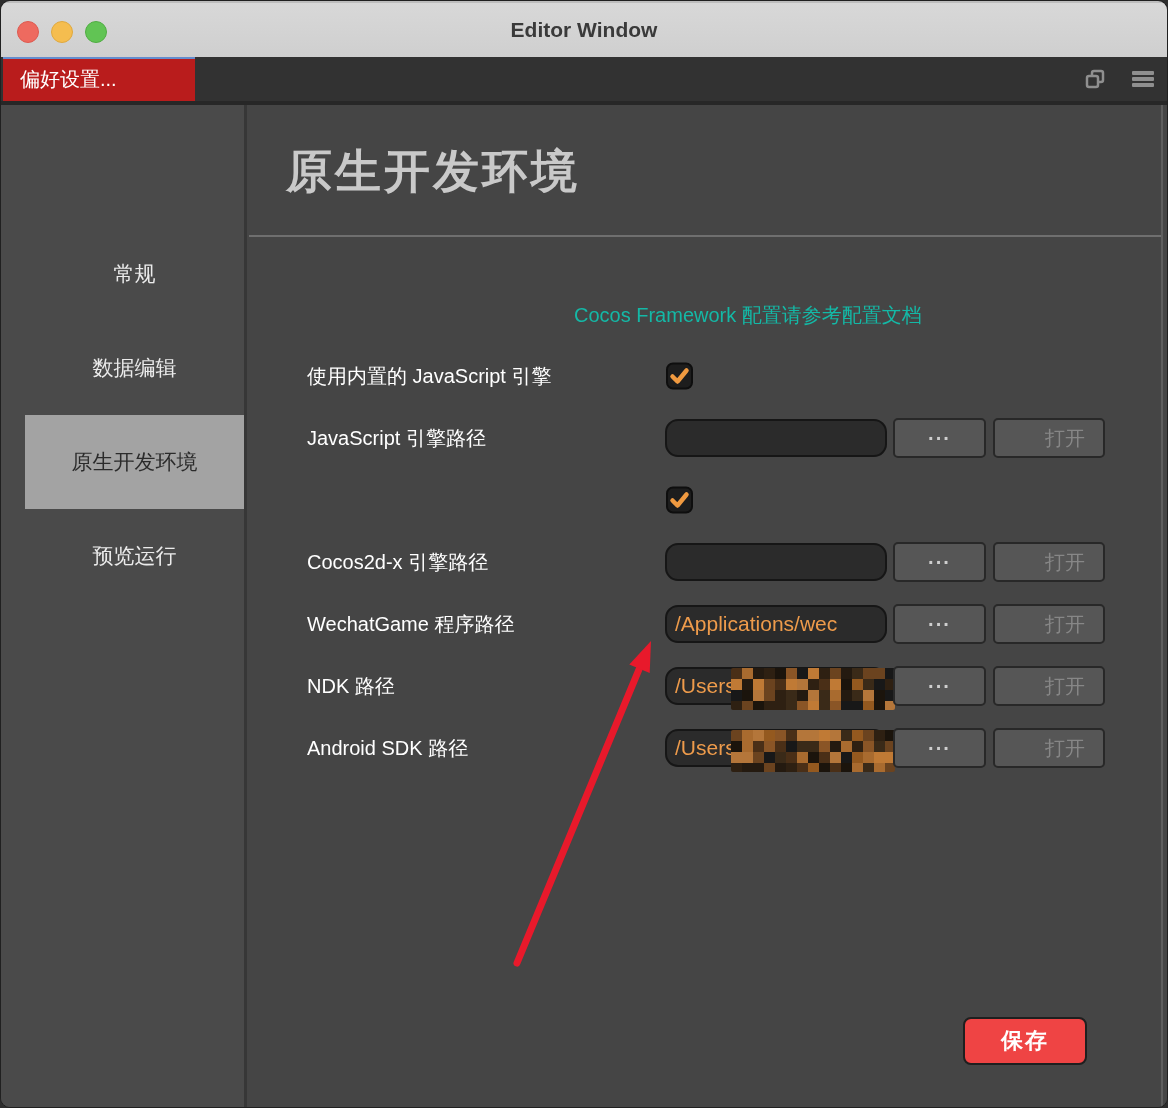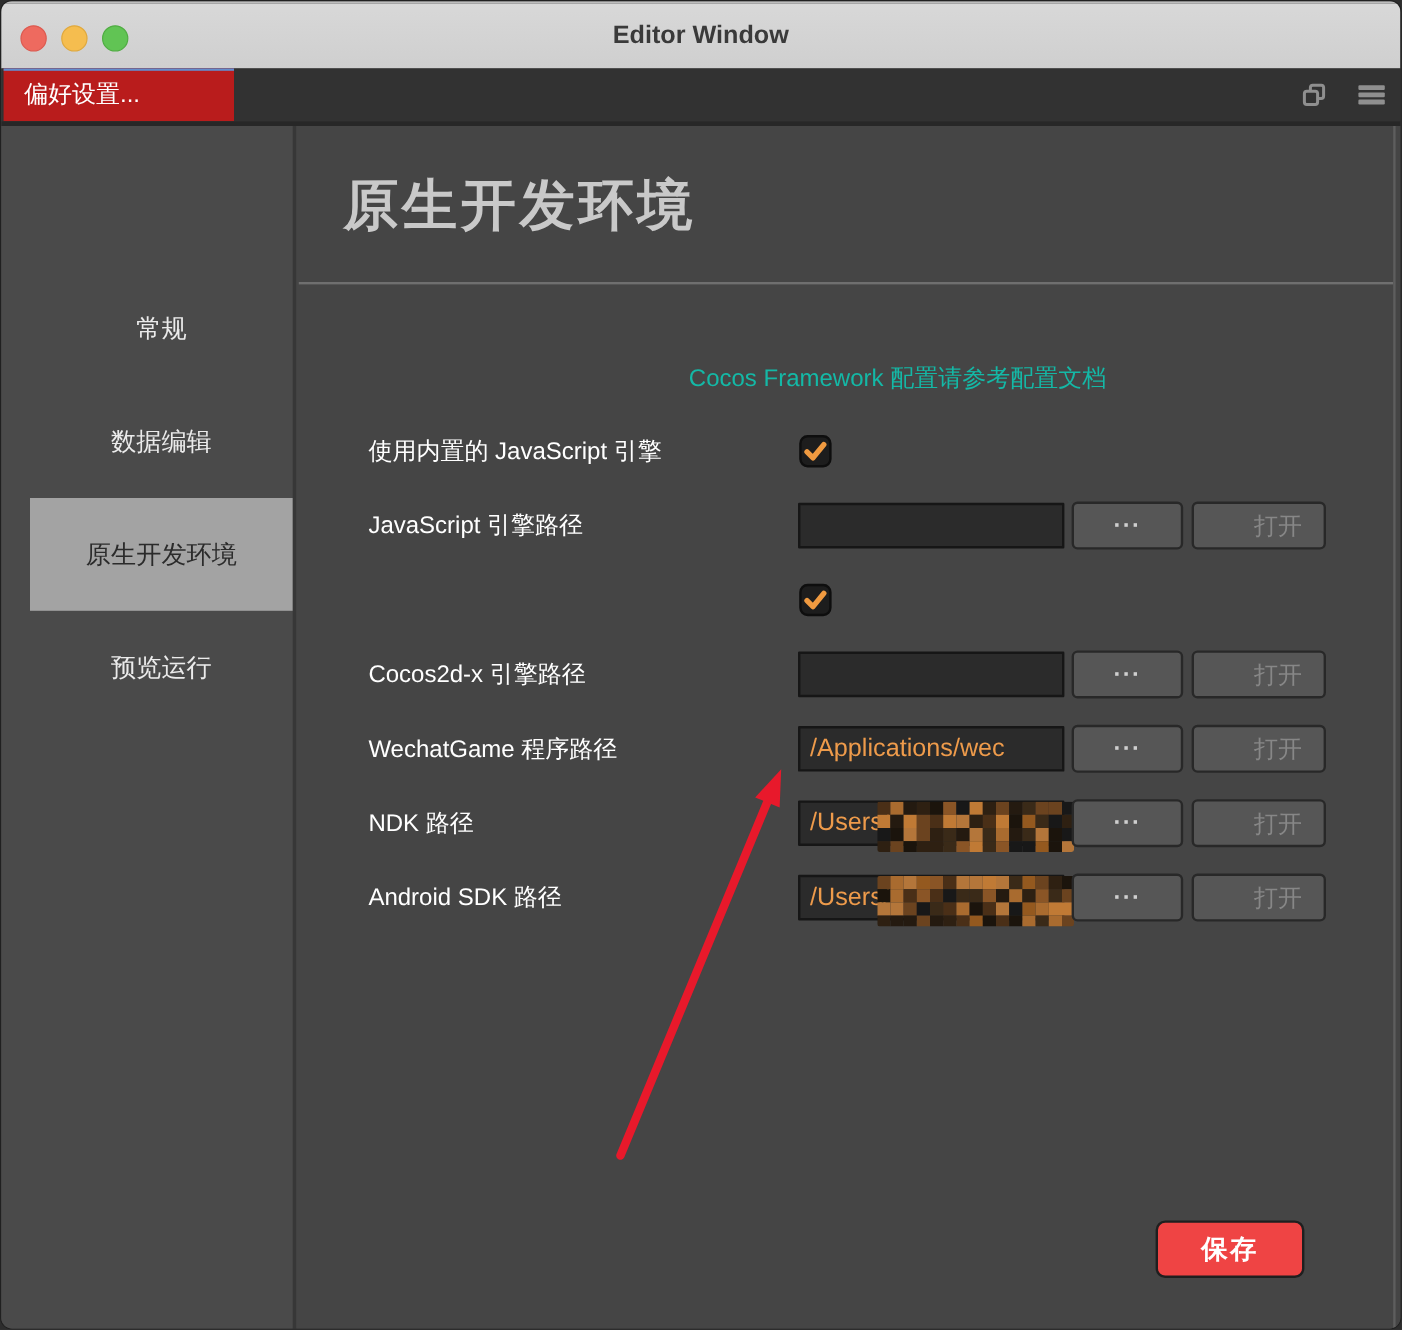--- a/index.html
+++ b/index.html
@@ -63,21 +63,21 @@
   .row-label { position: absolute; left: 60px; top: 50%; transform: translateY(-50%); font-size: 20px; color: #ffffff; white-space: nowrap; }
   .checkbox {
     position: absolute; left: 419px; top: 50%; transform: translateY(-50%);
     width: 27px; height: 27px; background: #1d1d1d;
     border: 2px solid #0e0e0e; border-radius: 7px; cursor: pointer;
     display: flex; align-items: center; justify-content: center;
   }
   .path-field { position: absolute; left: 418px; top: 50%; transform: translateY(-50%); width: 222px; height: 38px; }
   .path-input {
     width: 222px; height: 38px; background: #2b2b2b;
-    border: 2px solid #161616; border-radius: 1px;
+    border: 2px solid #161616; border-radius: 13px;
     color: #ee9b4b; font-size: 21px; padding: 0 8px;
     font-family: "Liberation Sans", "DejaVu Sans", sans-serif;
     outline: none; white-space: nowrap; overflow: hidden;
   }
   .mosaic {
     position: absolute; left: 66px; top: 1px; width: 164px; height: 42px;
     border-radius: 2px; overflow: hidden; z-index: 5; pointer-events: none;
   }
   .btn {
     position: absolute; top: 50%; transform: translateY(-50%);

